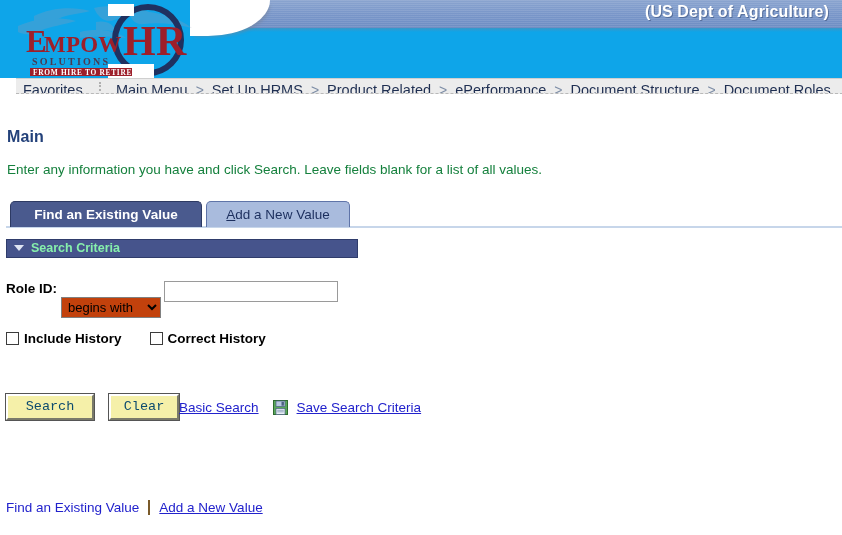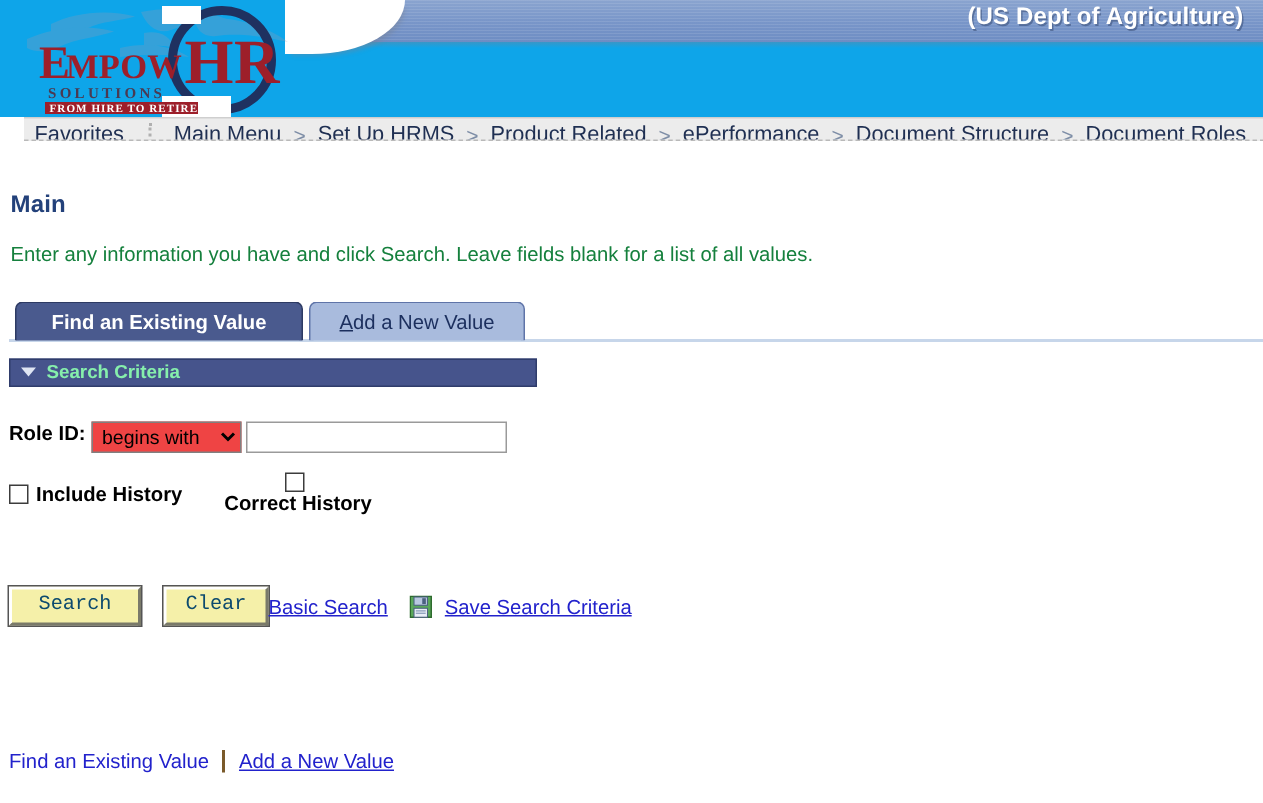--- a/index.html
+++ b/index.html
@@ -240,23 +240,24 @@
     margin-right: 4px;
     white-space: nowrap;
   }
   #op-select {
     font-family: "Liberation Sans", sans-serif;
     font-size: 13px;
     height: 21px;
     width: 100px;
     padding: 1px 2px;
     border: 1px solid #808080;
-    background: #ef4444;
+    background: #c2410c;
     color: #000;
     box-sizing: border-box;
+    margin-top: 16px;
   }
   #roleid-input {
     font-family: "Liberation Sans", sans-serif;
     font-size: 13px;
     height: 21px;
     width: 174px;
     margin-left: 3px;
     padding: 1px 3px;
     border: 1px solid #9a9a9a;
     background: #ffffff;
@@ -265,21 +266,21 @@
   }
 
   
   #checkrow {
     margin-top: 13px;
     display: flex;
     align-items: center;
     text-align: right;
   }
   .cbwrap { display: flex; align-items: center; }
-  .cbwrap.second { margin-left: 28px; flex-direction: column; }
+  .cbwrap.second { margin-left: 28px; }
   .cbox {
     width: 13px; height: 13px;
     border: 1px solid #3c3c3c;
     background: #ffffff;
     box-sizing: border-box;
     margin-right: 5px;
     cursor: pointer;
     flex: none;
   }
   .cblabel {

